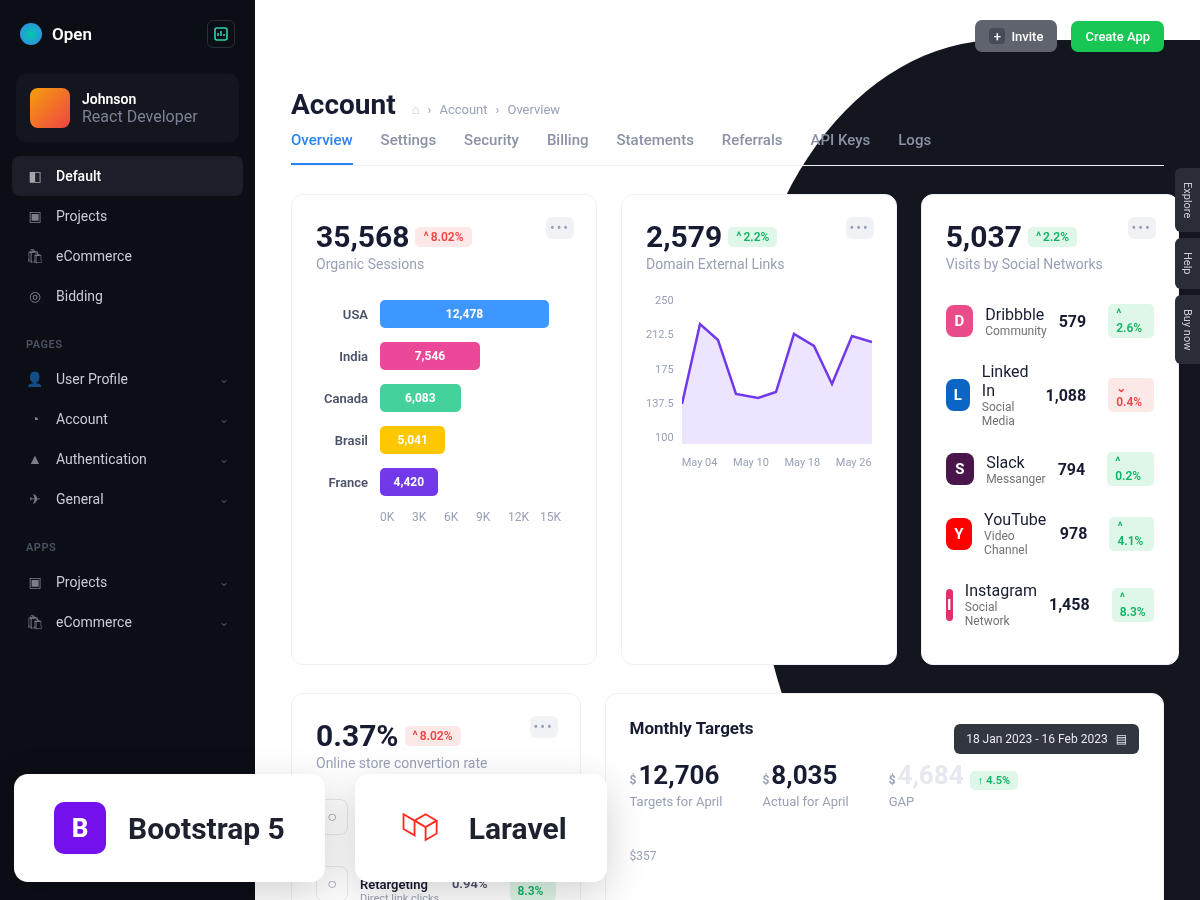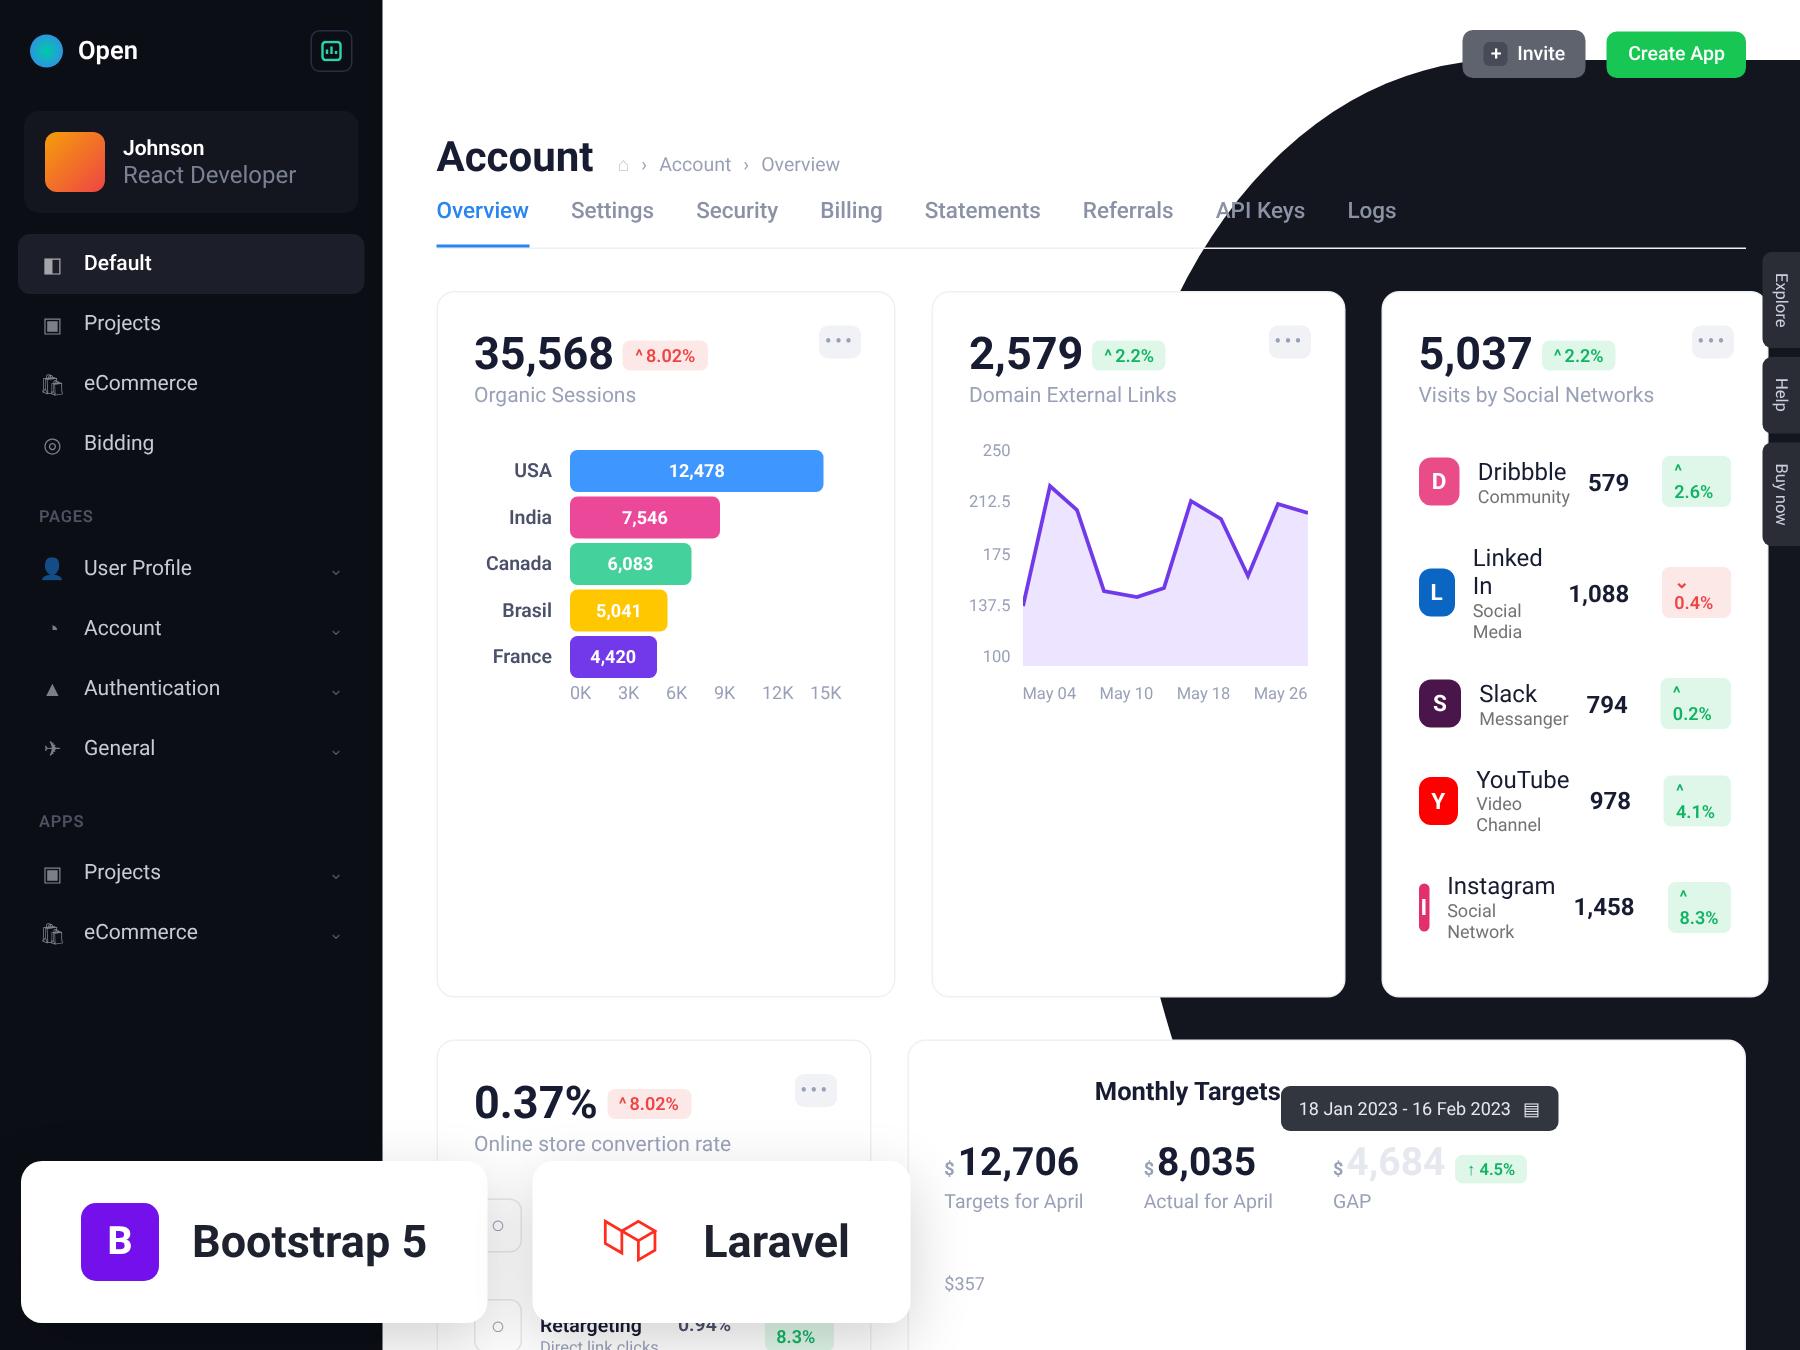--- a/index.html
+++ b/index.html
@@ -36,21 +36,21 @@
 .tab.active{color:#2884ef;border-bottom:2px solid #2884ef}
 .cards-row{display:flex;gap:24px;margin-bottom:28px}
 .card{background:#fff;border:1px solid #eef0f5;border-radius:12px;padding:24px;position:relative}
 .card-dots{position:absolute;top:22px;right:22px;width:28px;height:22px;background:#f1f2f6;border-radius:6px;display:flex;align-items:center;justify-content:center;color:#99a1b7;font-size:14px;letter-spacing:2px}
 .metric{font-size:30px;font-weight:700;color:#181c32;display:flex;align-items:center;gap:6px}
 .badge{font-size:12px;font-weight:600;padding:3px 8px;border-radius:5px;display:inline-flex;align-items:center;gap:2px}
 .badge-red{background:#fde8e8;color:#ef4444}
 .badge-green{background:#dff7e8;color:#11b364}
 .sub{color:#99a1b7;font-size:14px;margin-top:2px}
 .barlist{margin-top:28px}
-.barrow{display:flex;align-items:center;gap:12px;margin-bottom:3px}
+.barrow{display:flex;align-items:center;gap:12px;margin-bottom:14px}
 .barlabel{width:52px;font-size:13px;font-weight:600;color:#4a5169;text-align:right}
 .bartrack{flex:1;height:28px;position:relative}
 .barfill{height:100%;border-radius:5px;display:flex;align-items:center;justify-content:center;color:#fff;font-size:12px;font-weight:700}
 .xaxis{display:flex;gap:0;margin-left:64px;color:#99a1b7;font-size:12px}
 .xaxis span{width:32px}
 .linechart{margin-top:22px;display:flex}
 .yvals{display:flex;flex-direction:column;justify-content:space-between;height:150px;font-size:11px;color:#99a1b7;text-align:right;padding-right:8px}
 .plot{flex:1}
 .xvals{display:flex;justify-content:space-between;font-size:11px;color:#99a1b7;margin-top:8px;margin-left:42px}
 .social-list{margin-top:20px}
@@ -358,21 +358,21 @@
               <div class="ret-title">Social Retargeting</div>
               <div class="ret-sub">Direct link clicks</div>
             </div>
             <div class="ret-pct">0.94%</div>
             <span class="badge badge-green" style="margin-left:10px">^ 8.3%</span>
           </div>
         </div>
     </div>
 
     <div class="card" style="flex:1">
-      <div style="display:flex;align-items:center;justify-content:center">
+      <div style="display:flex;align-items:center;justify-content:space-between">
         <div class="targets-head">Monthly Targets</div>
         <span class="date-chip dark-overlap">
           <span>18 Jan 2023 - 16 Feb 2023</span>
           <span>▤</span>
         </span>
       </div>
       <div class="targets-row" id="targets-row">
           <div class="target-block">
             <div class="target-val"><span class="cur">$</span>12,706</div>
             <div class="target-label">Targets for April</div>

